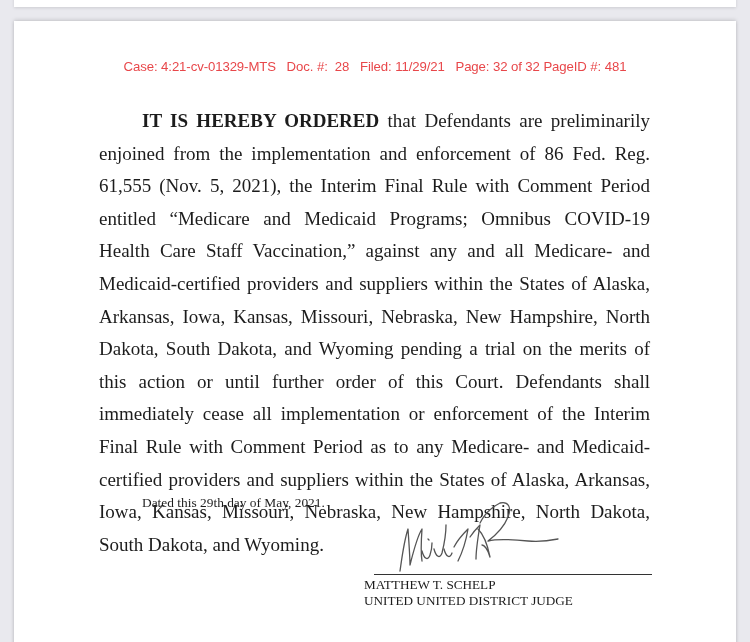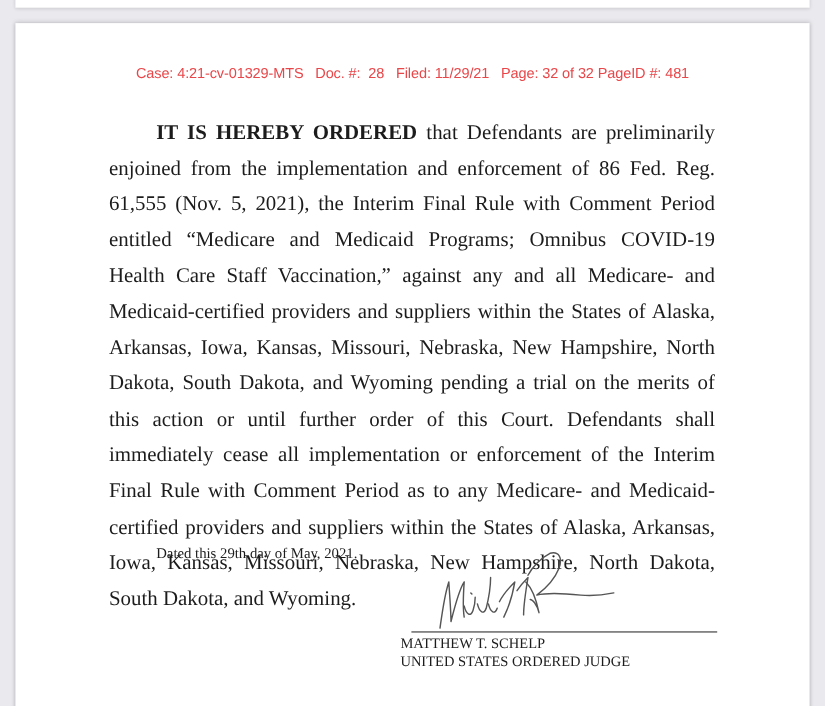--- a/index.html
+++ b/index.html
@@ -116,15 +116,15 @@
       <path d="M82 38 C86 32 90 28 92 26 C90 38 88 50 88 60"></path>
       <path d="M90 30 C96 36 100 48 102 58 C100 50 96 46 94 46"></path>
       <path d="M92 24 C96 16 104 8 112 4 C120 2 124 8 120 18 C116 28 108 36 100 42 C108 40 120 40 140 42 C150 43 160 42 170 40"></path>
     </g>
   </svg>
 
   <div class="sig-line"></div>
 
   <div class="judge">
     <div>MATTHEW T. SCHELP</div>
-    <div>UNITED STATES ORDERED JUDGE</div>
+    <div>UNITED UNITED DISTRICT JUDGE</div>
   </div>
 </div>
 
 </body></html>

